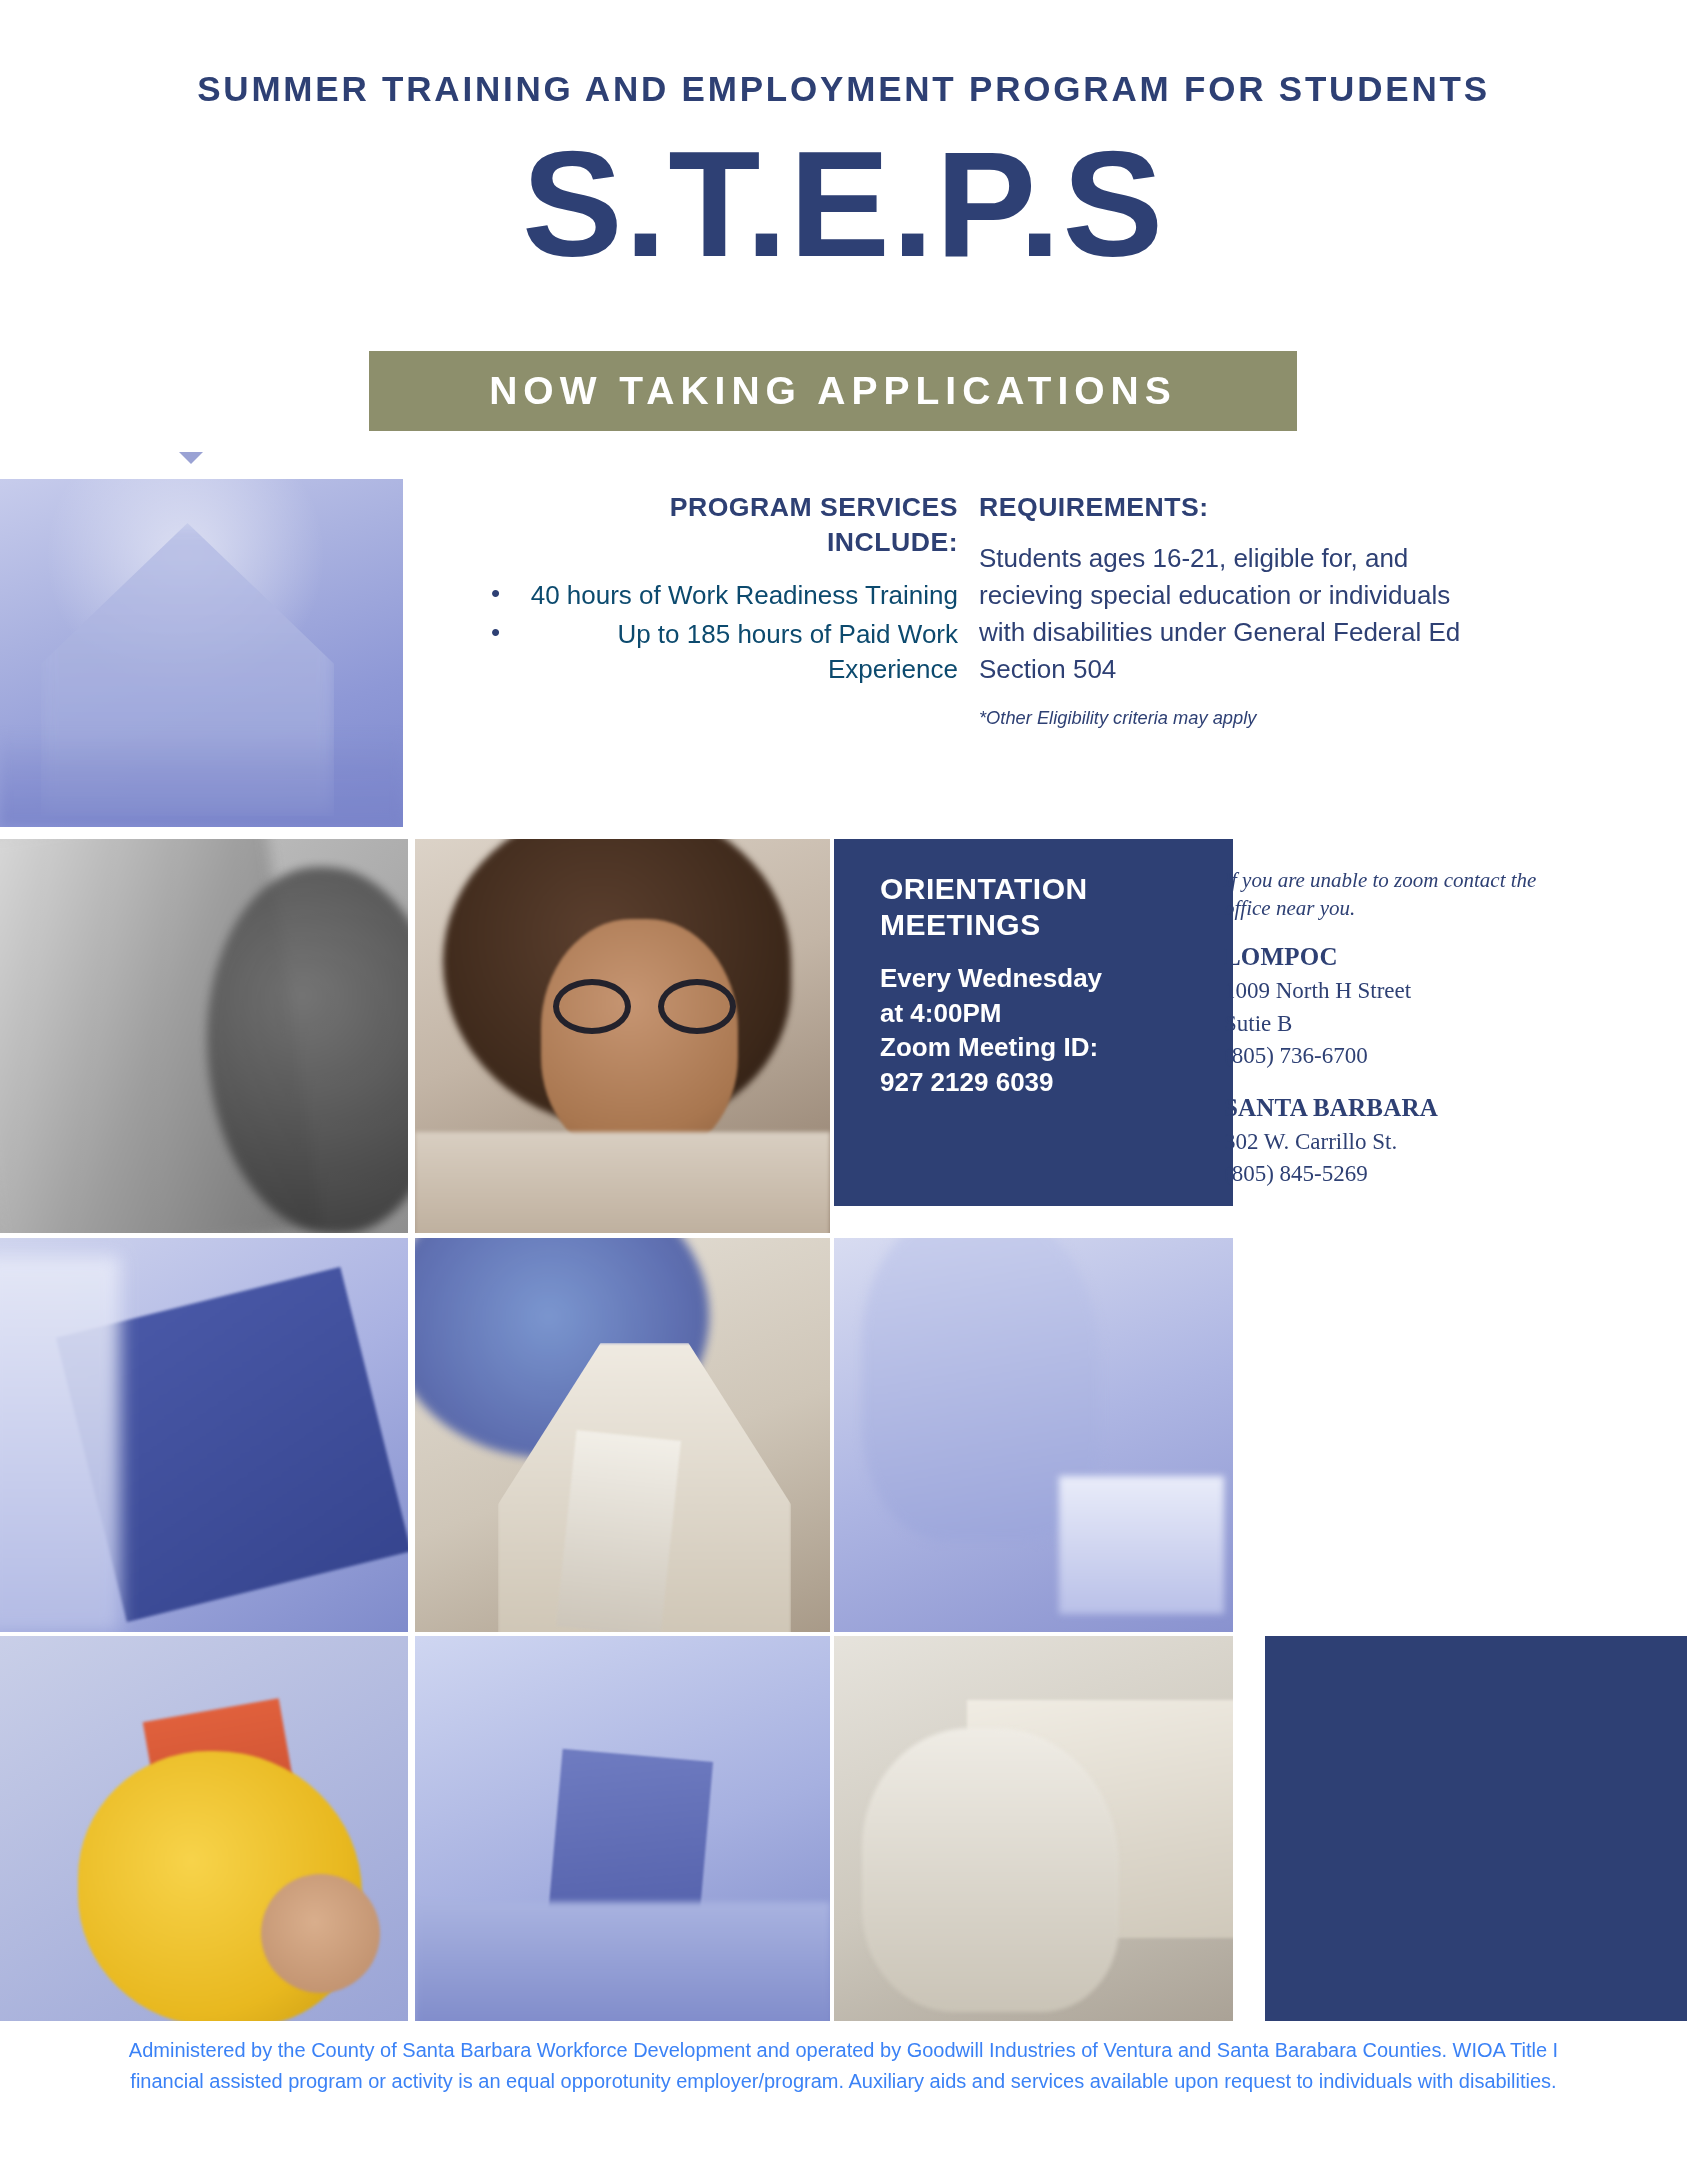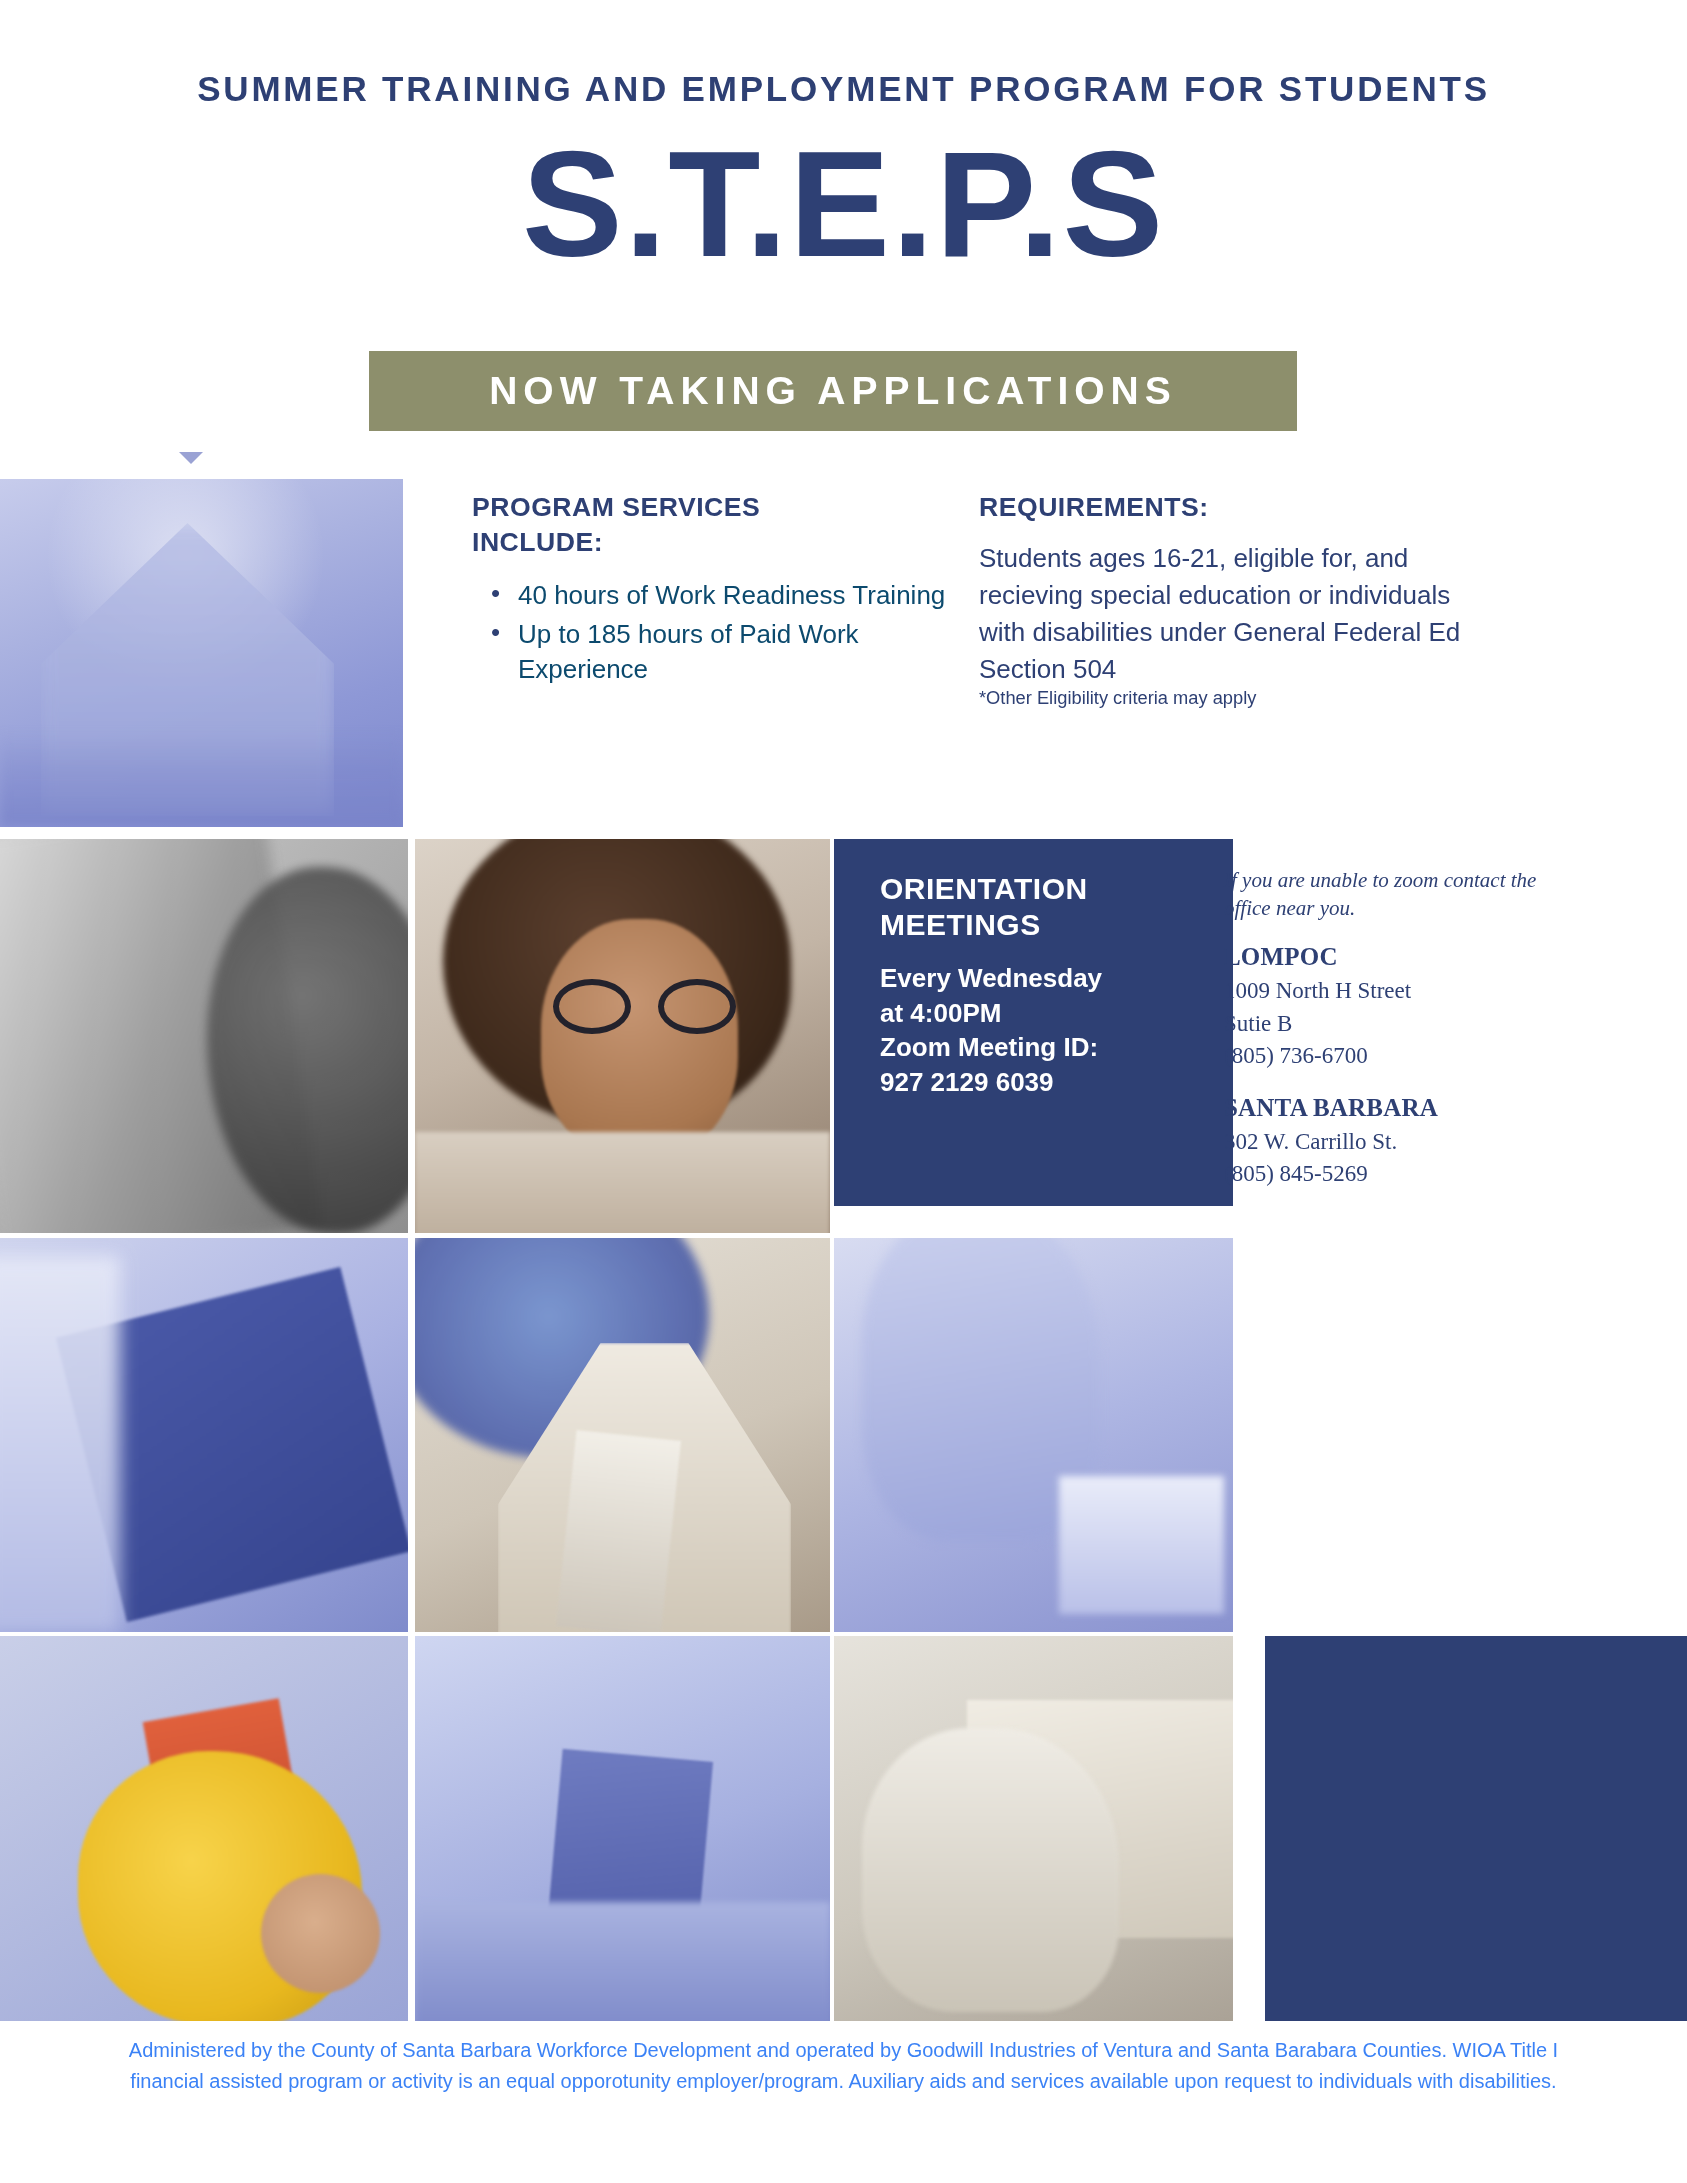--- a/index.html
+++ b/index.html
@@ -100,20 +100,21 @@
     background: linear-gradient(180deg, rgba(140,150,210,0) 0%, rgba(120,130,200,.75) 100%);
     filter: blur(5.5px);
   }
 
   
   .col-services {
     position: absolute;
     top: 490px;
     left: 472px;
     width: 486px;
+    text-align: right;
   }
   .col-req {
     position: absolute;
     top: 490px;
     left: 979px;
     width: 486px;
   }
   .h-sec {
     font-size: 26.6px;
     font-weight: 700;
@@ -141,21 +142,23 @@
     font-size: 26px;
     color: #2e4074;
   }
   .req-body {
     margin-top: 14.7px;
     font-size: 26px;
     line-height: 1.42;
     color: #2e4074;
   }
   .req-note {
+    margin-top: 20px;
     font-size: 18.3px;
+    font-style: italic;
     color: #2e4074;
   }
 
   
   .photo {
     position: absolute;
     overflow: hidden;
   }
   
   .p-r1c1 {

